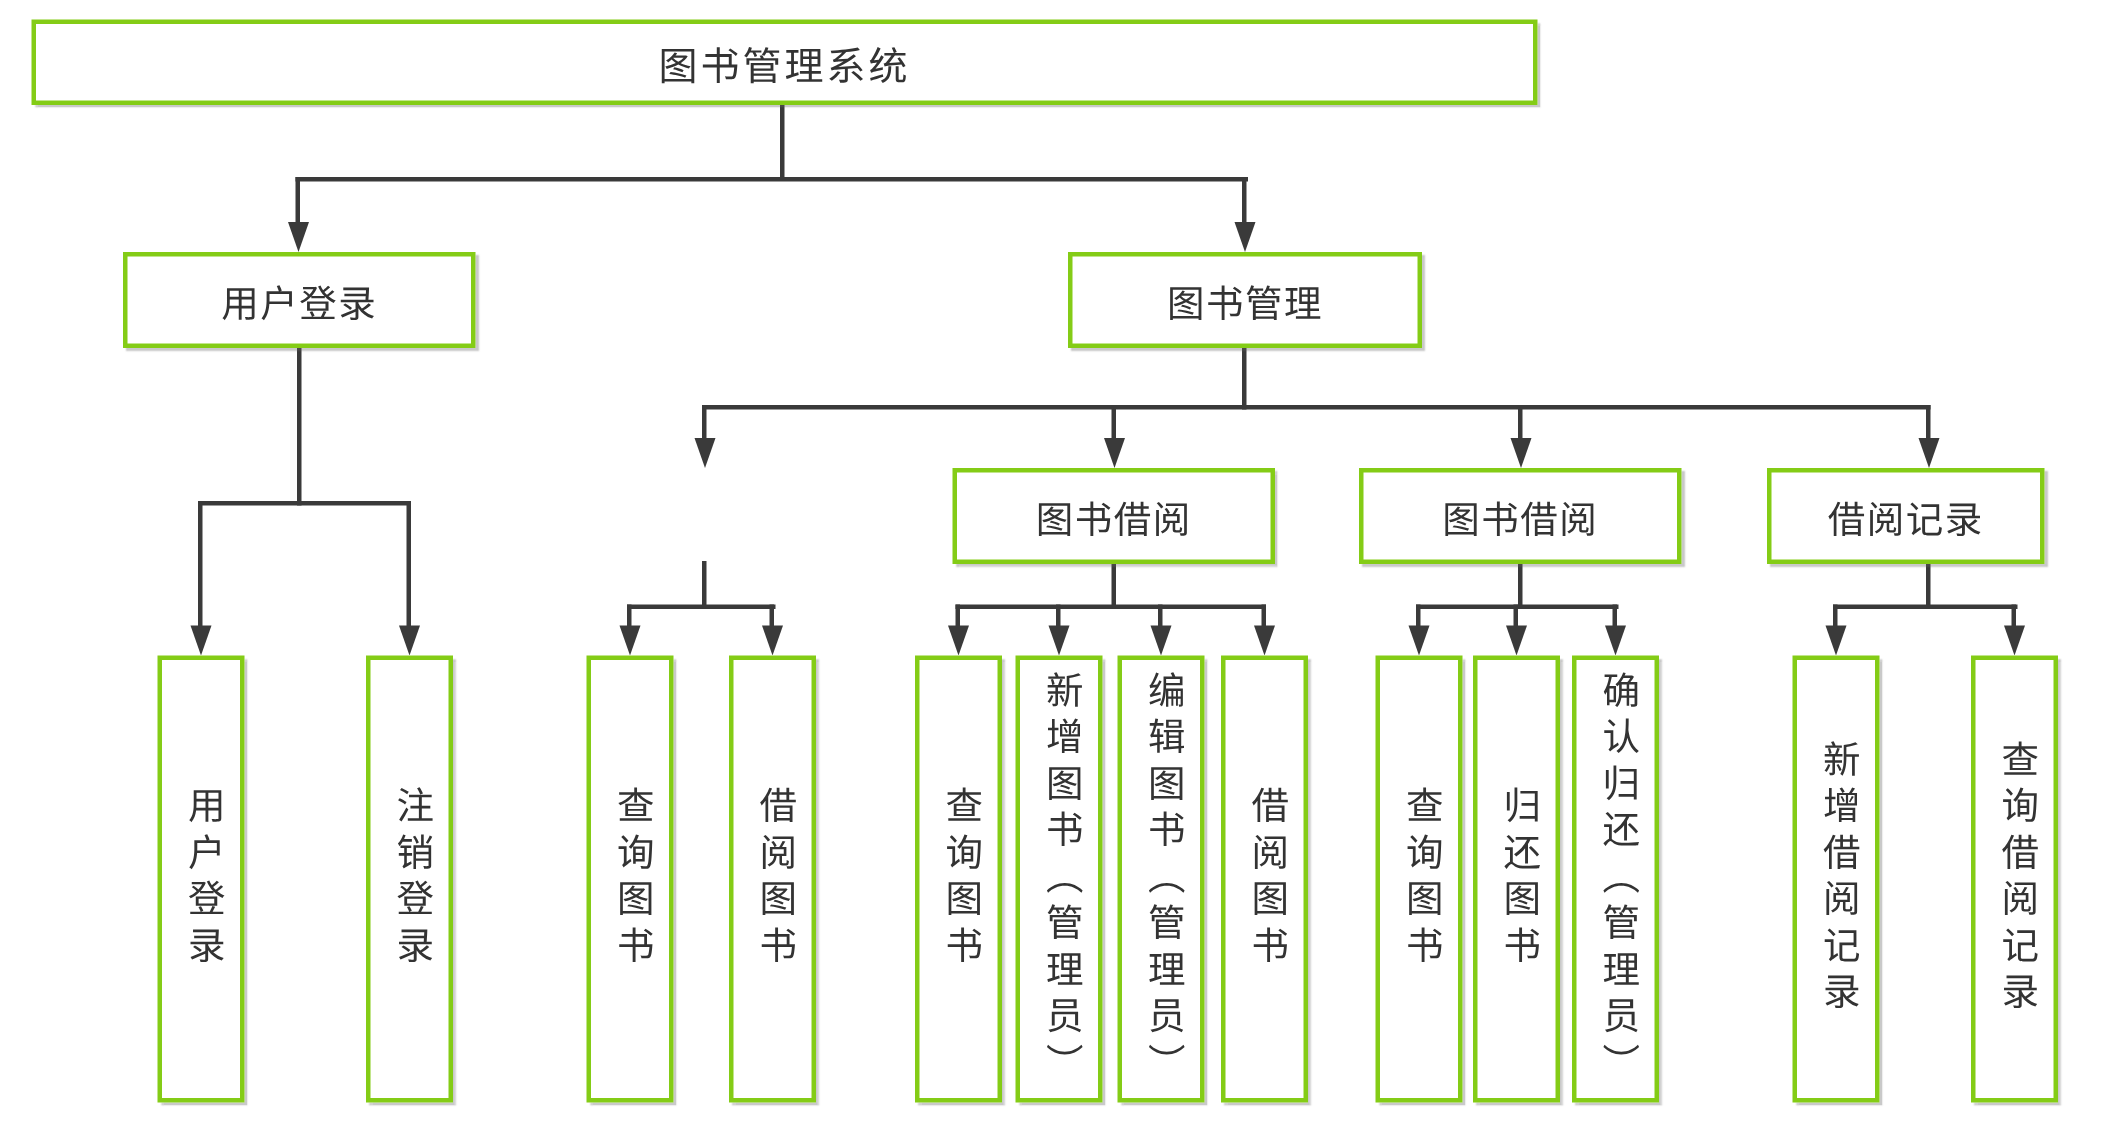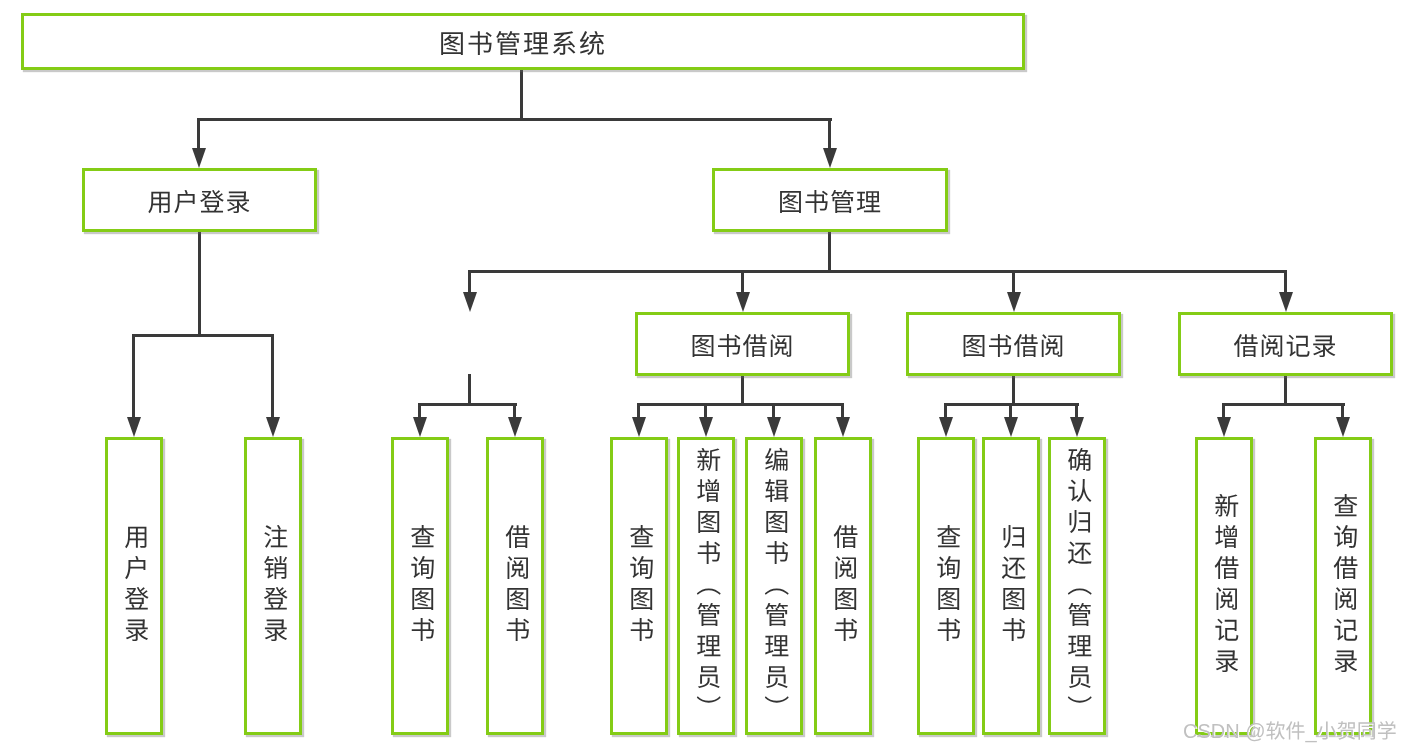--- a/index.html
+++ b/index.html
@@ -75,21 +75,21 @@
 
 <div class="stage">
 
   <div class="node title-box" style="left:21px; top:13px; width:1004px; height:57px;">图书管理系统</div>
 
   <div class="node" style="left:82px; top:168px; width:235px; height:64px;">用户登录</div>
   <div class="node" style="left:712px; top:168px; width:236px; height:64px;">图书管理</div>
 
   <div class="node" style="left:635px; top:312px; width:215px; height:64px;">图书借阅</div>
   <div class="node" style="left:906px; top:312px; width:215px; height:64px;">图书借阅</div>
-  <div class="node" style="left:1178px; top:312px; width:215px; height:64px;">借阅记录</div>
+  <div class="node" style="left:1178px; top:312px; width:185px; height:64px;">借阅记录</div>
 
   <div class="node leaf" style="left:105px; top:437px; width:58px; height:298px;">用户登录</div>
   <div class="node leaf" style="left:244px; top:437px; width:58px; height:298px;">注销登录</div>
 
   <div class="node leaf" style="left:391px; top:437px; width:58px; height:298px;">查询图书</div>
   <div class="node leaf" style="left:486px; top:437px; width:58px; height:298px;">借阅图书</div>
 
   <div class="node leaf" style="left:610px; top:437px; width:58px; height:298px;">查询图书</div>
   <div class="node leaf" style="left:677px; top:437px; width:58px; height:298px;">新增图书（管理员）</div>
   <div class="node leaf" style="left:745px; top:437px; width:58px; height:298px;">编辑图书（管理员）</div>
@@ -154,15 +154,14 @@
   <div class="vline" style="left:1075px; top:403px; height:16px;"></div>
   <div class="arrowhead" style="left:1070px; top:417px;"></div>
 
   <div class="vline" style="left:1284px; top:374px; height:32px;"></div>
   <div class="hline" style="left:1222px; top:403px; width:123px;"></div>
   <div class="vline" style="left:1222px; top:403px; height:16px;"></div>
   <div class="arrowhead" style="left:1217px; top:417px;"></div>
   <div class="vline" style="left:1341px; top:403px; height:16px;"></div>
   <div class="arrowhead" style="left:1336px; top:417px;"></div>
 
-  <div class="watermark">CSDN @软件_小贺同学</div>
 
 </div>
 
 </body></html>

